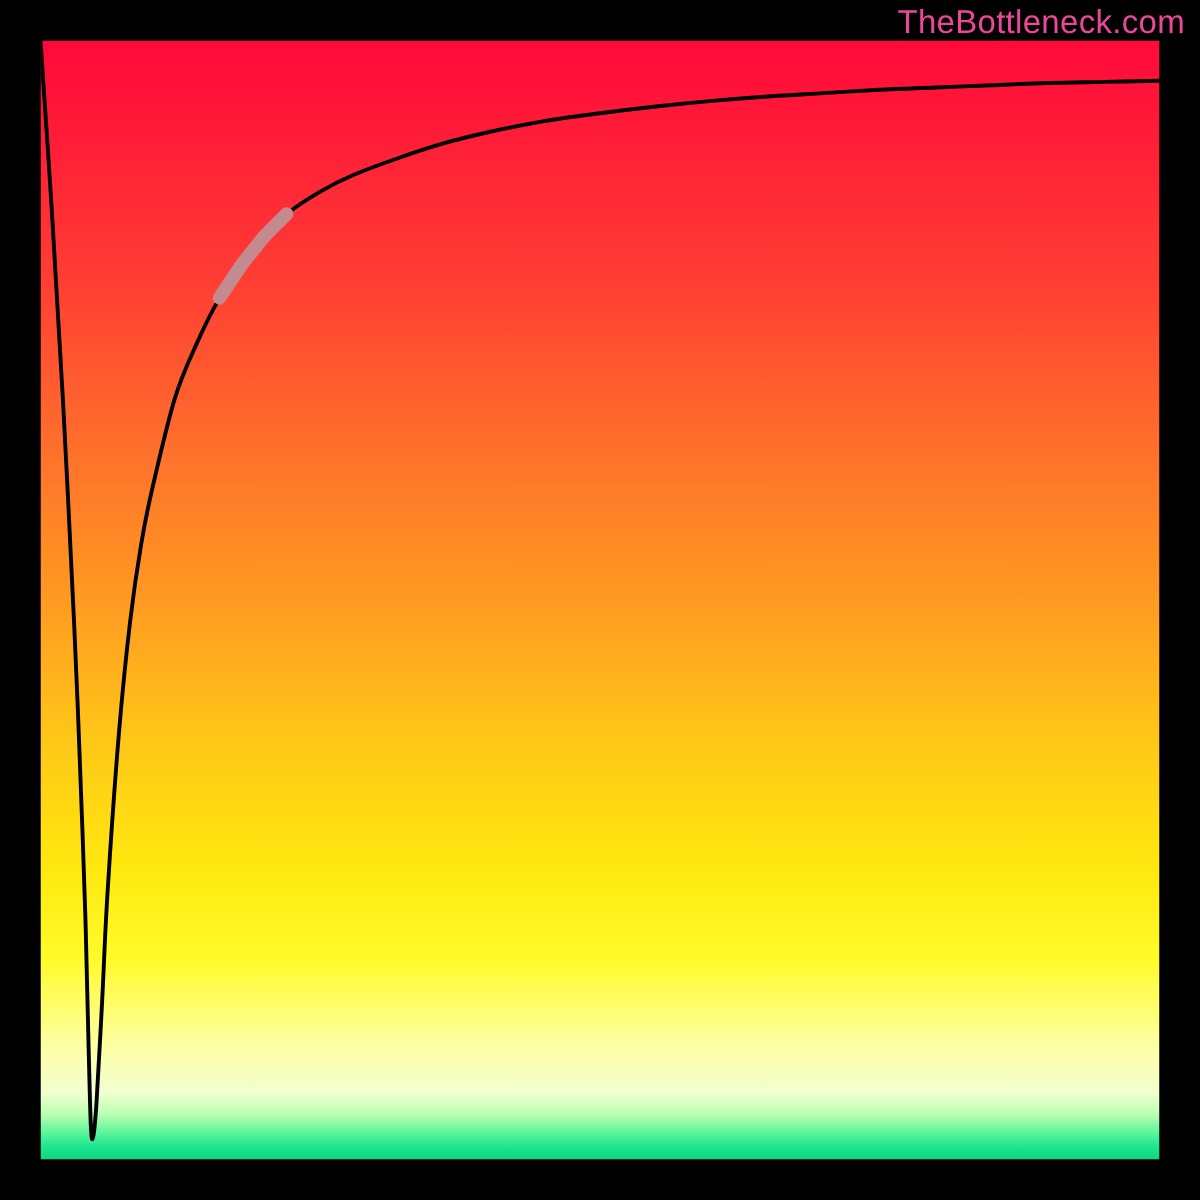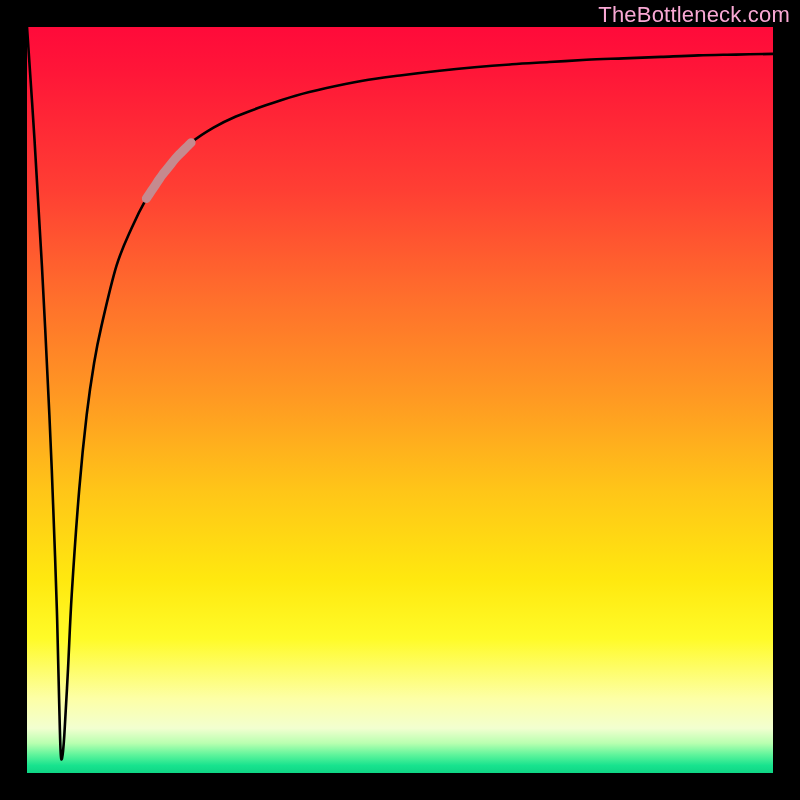--- a/index.html
+++ b/index.html
@@ -50,21 +50,21 @@
     position: absolute;
     inset: 0;
     overflow: visible;
   }
   .watermark {
     position: absolute;
     top: 2px;
     right: 10px;
     font-family: Arial, Helvetica, sans-serif;
     font-size: 22px;
-    color: #f9a8d4;
+    color: #ec4899;
     letter-spacing: 0.2px;
     user-select: none;
     text-align: center;
   }
 </style>
 </head>
 <body>
 
 <div class="frame">
 

